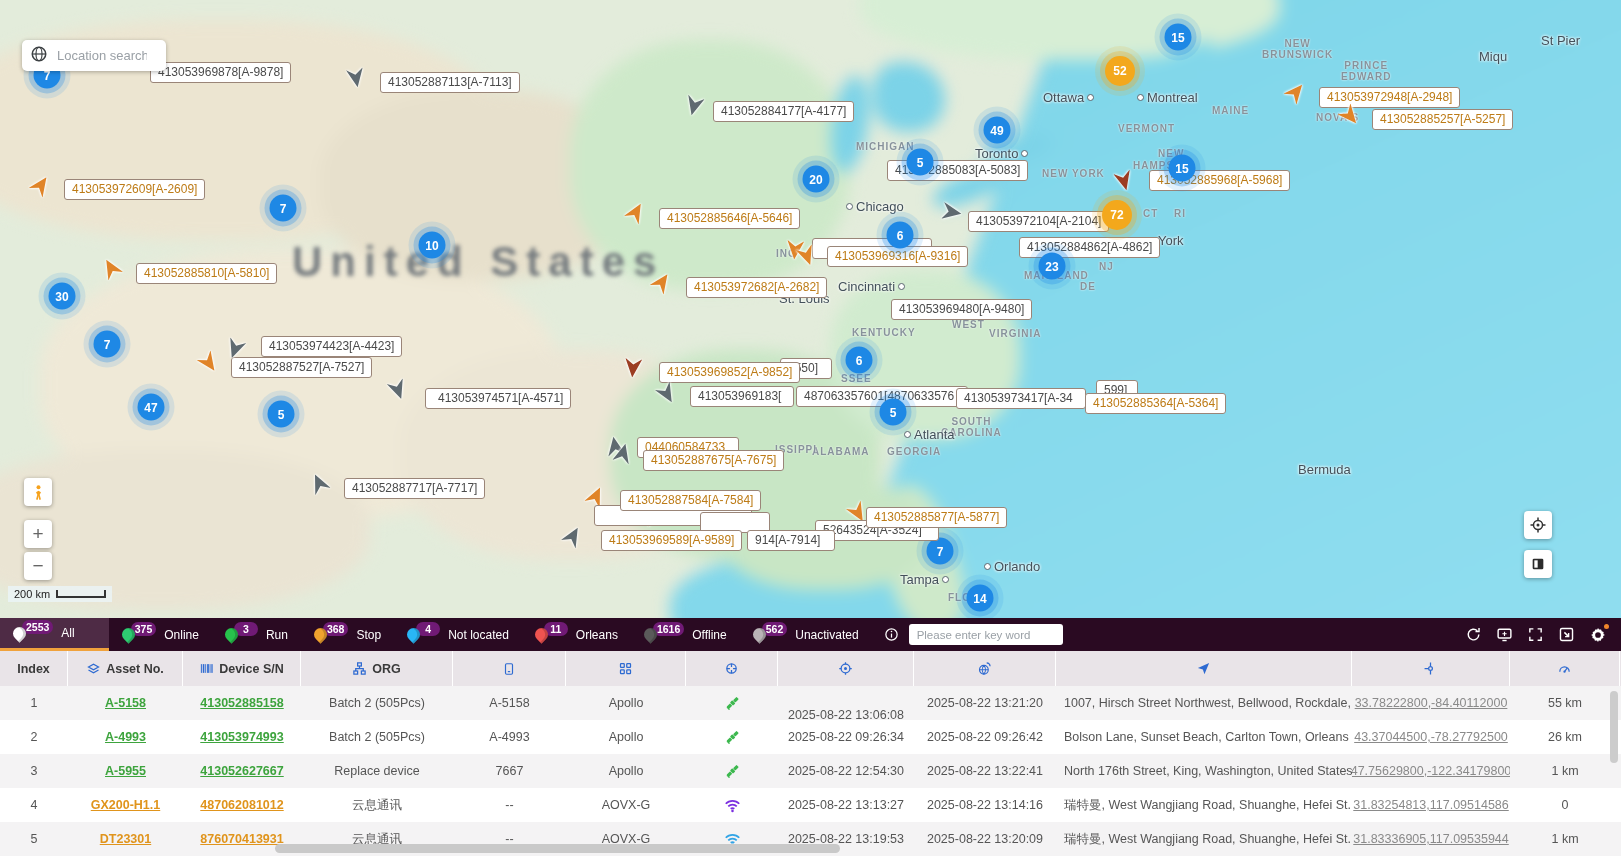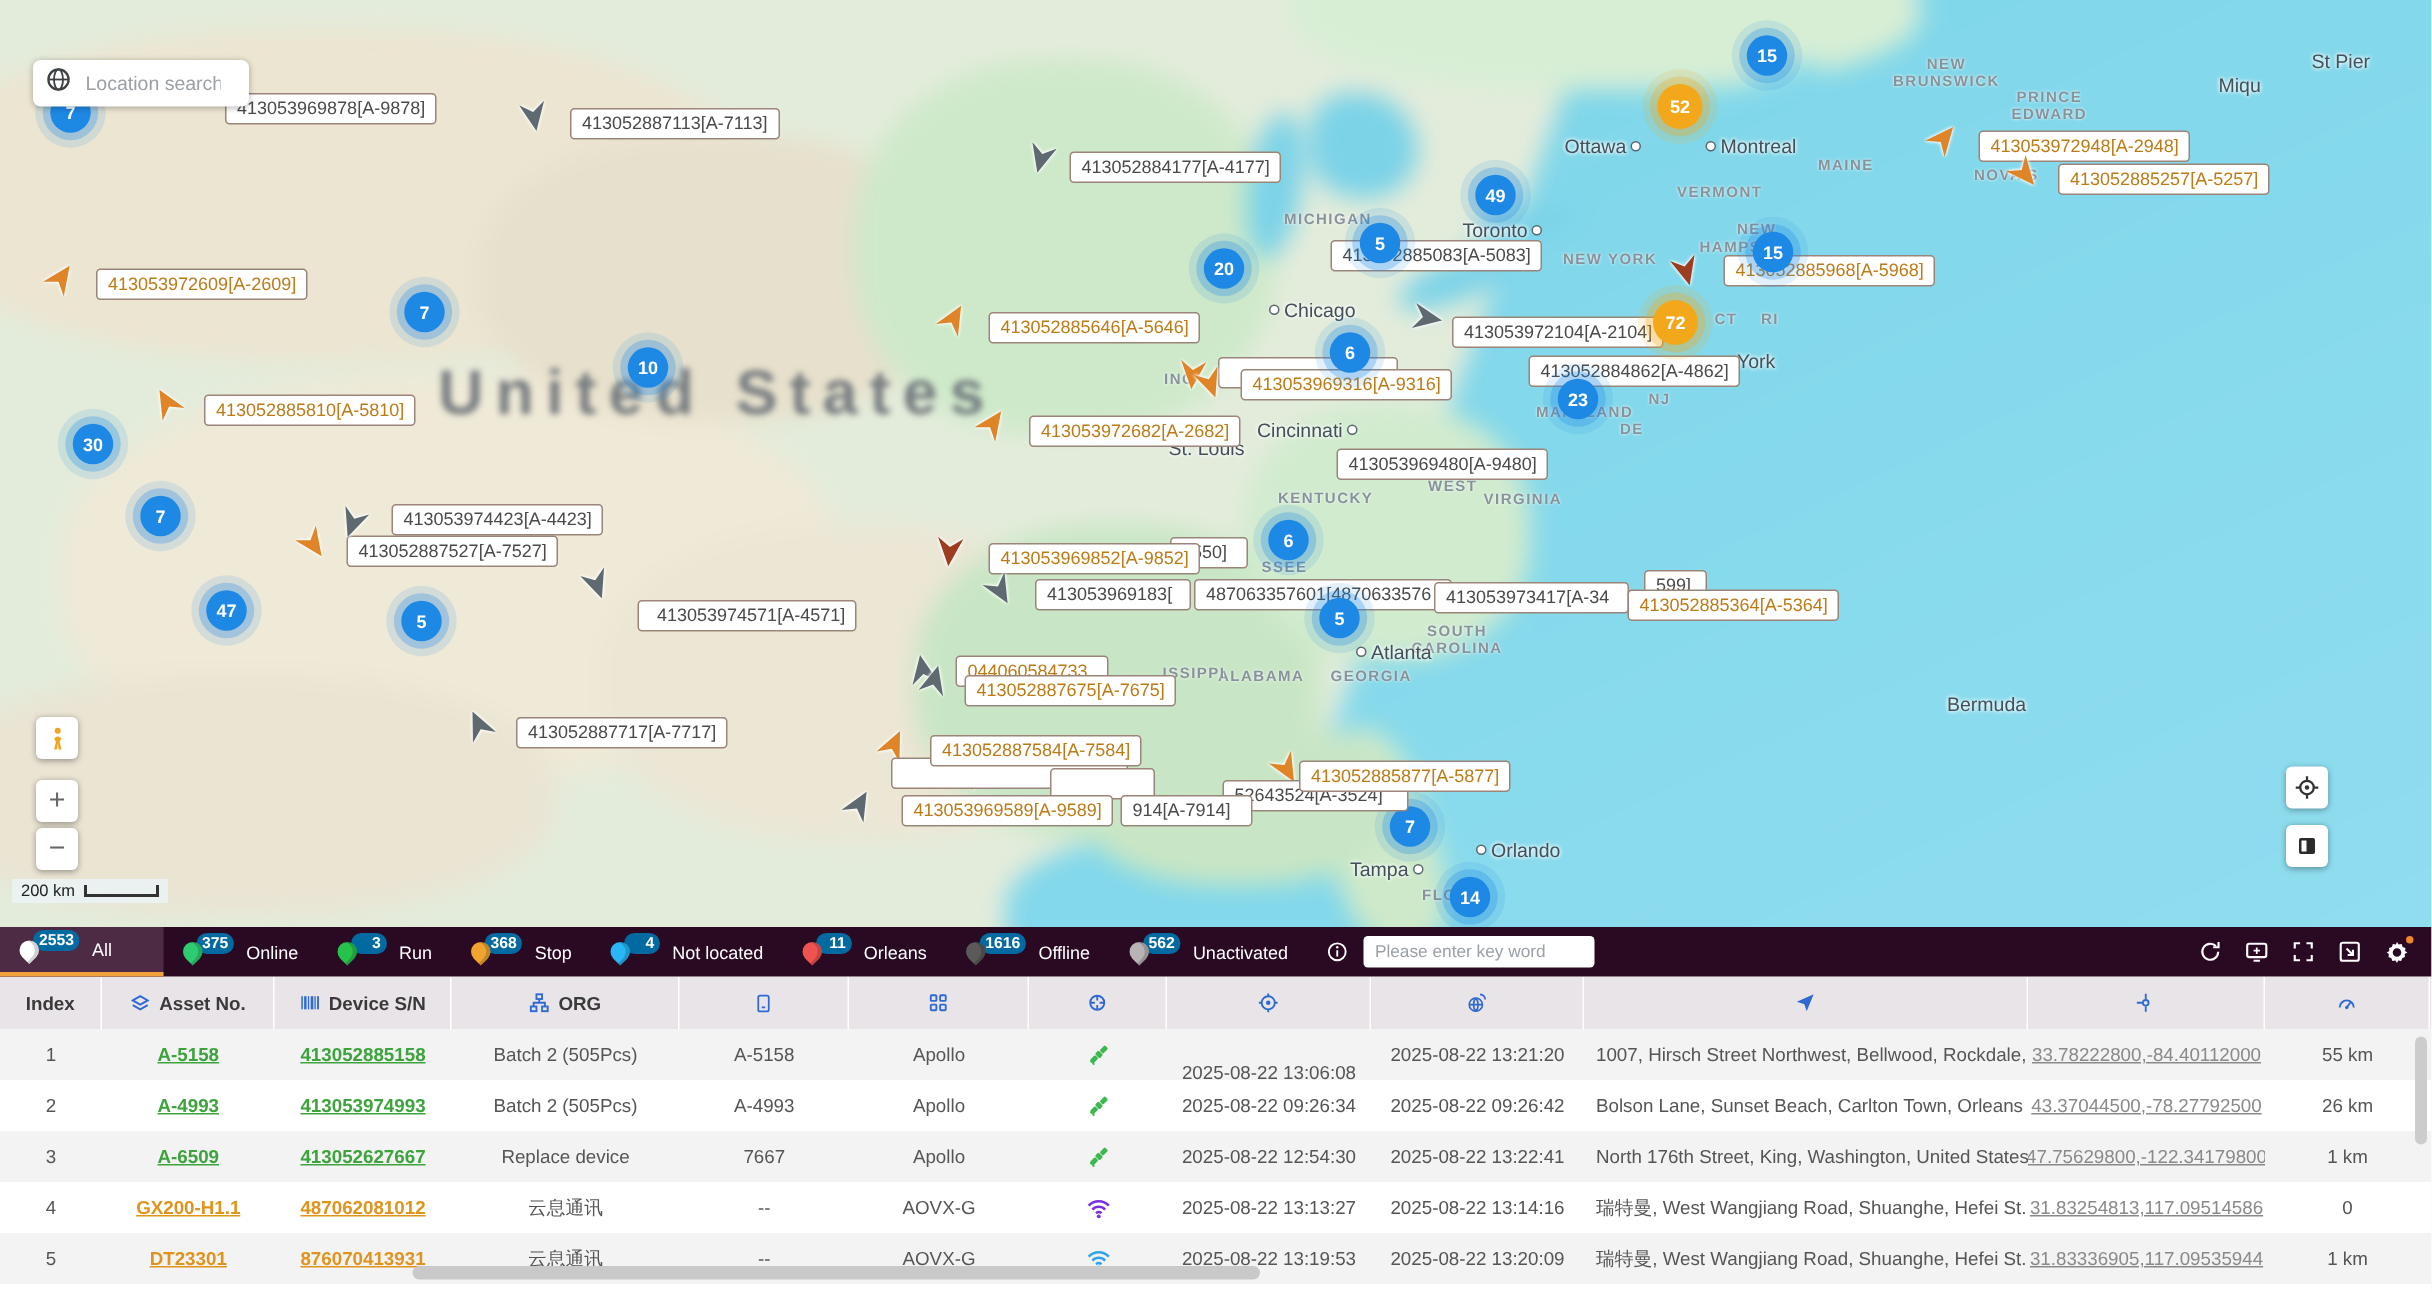--- a/index.html
+++ b/index.html
@@ -43,22 +43,22 @@
     display:flex;align-items:center;gap:6px;z-index:60;font-size:11px;color:#222;}
   .scale .bar{width:46px;height:6px;border-left:2px solid #333;border-right:2px solid #333;border-bottom:2px solid #333;}
 
   
   #filterbar{position:absolute;left:0;top:618px;width:1621px;height:33px;background:#2a0a22;
     display:flex;align-items:stretch;z-index:80;}
   .ftab{display:flex;align-items:center;padding:0 13px;cursor:pointer;position:relative;}
   .ftab.active{background:#4e2b45;border-bottom:3px solid #f0a23c;padding-right:34px;}
   .ftab .pin{width:13px;height:13px;border-radius:50% 50% 50% 0;transform:rotate(-45deg);display:inline-block;
     box-shadow:inset -2px -2px 0 rgba(0,0,0,.18);}
-  .ftab .badge{min-width:16px;padding:0 4px;height:14px;line-height:14px;border-radius:8px;background:#0369a1;
-    color:#fff;font-size:10.5px;font-weight:bold;text-align:right;margin:-12px 0 0 -4px;}
+  .ftab .badge{min-width:16px;padding:0 4px;height:14px;line-height:14px;border-radius:8px;background:#701a75;
+    color:#fff;font-size:10.5px;font-weight:bold;text-align:center;margin:-12px 0 0 -4px;}
   .ftab .flabel{color:#fff;font-size:12px;margin-left:8px;}
   .fb-right{margin-left:auto;display:flex;align-items:center;gap:14px;padding-right:14px;}
   .fb-search{width:138px;height:21px;background:#fff;border-radius:3px;border:none;outline:none;
     font-size:11.5px;padding:0 8px;color:#333;}
   .fb-search::placeholder{color:#9aa0a6;}
   .fbicon{display:flex;align-items:center;justify-content:center;cursor:pointer;position:relative;}
   .gear-dot{position:absolute;right:-2px;top:-2px;width:5px;height:5px;border-radius:50%;background:#f0862c;}
 
   
   #tablewrap{position:absolute;left:0;top:651px;width:1621px;height:211px;background:#fff;overflow:hidden;}
@@ -236,21 +236,21 @@
         <div class="dlabel stub" style="left: 812px; top: 238px; z-index: 20; width: 120px;"></div>
         <div class="dlabel orange" style="left: 827px; top: 246px; z-index: 21;">413053969316[A-9316]</div>
         <div class="dlabel gray" style="left: 1019px; top: 237px; z-index: 22;">413052884862[A-4862]</div>
         <div class="dlabel orange" style="left: 686px; top: 277px; z-index: 23;">413053972682[A-2682]</div>
         <div class="dlabel orange" style="left: 136px; top: 263px; z-index: 24;">413052885810[A-5810]</div>
         <div class="dlabel gray" style="left: 891px; top: 299px; z-index: 25;">413053969480[A-9480]</div>
         <div class="dlabel gray" style="left: 261px; top: 336px; z-index: 26;">413053974423[A-4423]</div>
         <div class="dlabel gray" style="left: 231px; top: 357px; z-index: 27;">413052887527[A-7527]</div>
         <div class="dlabel gray" style="left: 780px; top: 358px; z-index: 28; width: 52px;">7550]</div>
         <div class="dlabel orange" style="left: 659px; top: 362px; z-index: 29;">413053969852[A-9852]</div>
-        <div class="dlabel gray" style="left: 425px; top: 400px; z-index: 30; padding-left: 12px;">413053974571[A-4571]</div>
+        <div class="dlabel gray" style="left: 425px; top: 388px; z-index: 30; padding-left: 12px;">413053974571[A-4571]</div>
         <div class="dlabel gray" style="left: 690px; top: 386px; z-index: 31; width: 104px;">413053969183[</div>
         <div class="dlabel gray" style="left: 796px; top: 386px; z-index: 32; width: 172px;">487063357601[4870633576</div>
         <div class="dlabel gray" style="left: 1096px; top: 380px; z-index: 33; width: 42px;">599]</div>
         <div class="dlabel gray" style="left: 956px; top: 388px; z-index: 34; width: 130px;">413053973417[A-34</div>
         <div class="dlabel orange" style="left: 1085px; top: 393px; z-index: 35;">413052885364[A-5364]</div>
         <div class="dlabel gray" style="left: 344px; top: 478px; z-index: 36;">413052887717[A-7717]</div>
         <div class="dlabel orange" style="left: 637px; top: 437px; z-index: 37; width: 102px;">044060584733</div>
         <div class="dlabel orange" style="left: 643px; top: 450px; z-index: 38;">413052887675[A-7675]</div>
         <div class="dlabel stub" style="left: 594px; top: 505px; z-index: 39; width: 158px;"></div>
         <div class="dlabel stub" style="left: 700px; top: 512px; z-index: 40; width: 70px;"></div>
@@ -587,21 +587,21 @@
           <div class="td" style="width: 142px;">2025-08-22 09:26:42</div>
           <div class="td left" style="width: 296px;">Bolson Lane, Sunset Beach, Carlton Town, Orleans ...</div>
           <div class="td" style="width: 158px;">
             <span class="coordlnk">43.37044500,-78.27792500</span>
           </div>
           <div class="td" style="width: 110px;">26 km</div>
         </div>
         <div class="trow odd">
           <div class="td" style="width: 68px;">3</div>
           <div class="td" style="width: 115px;">
-            <span class="lnk green">A-6509</span>
+            <span class="lnk green">A-5955</span>
           </div>
           <div class="td" style="width: 118px;">
             <span class="lnk green">413052627667</span>
           </div>
           <div class="td" style="width: 152px;">Replace device</div>
           <div class="td" style="width: 113px;">7667</div>
           <div class="td" style="width: 120px;">Apollo</div>
           <div class="td" style="width: 92px;">
             <span style="display: flex;">
               <svg viewBox="0 0 24 24" width="17" height="17">

